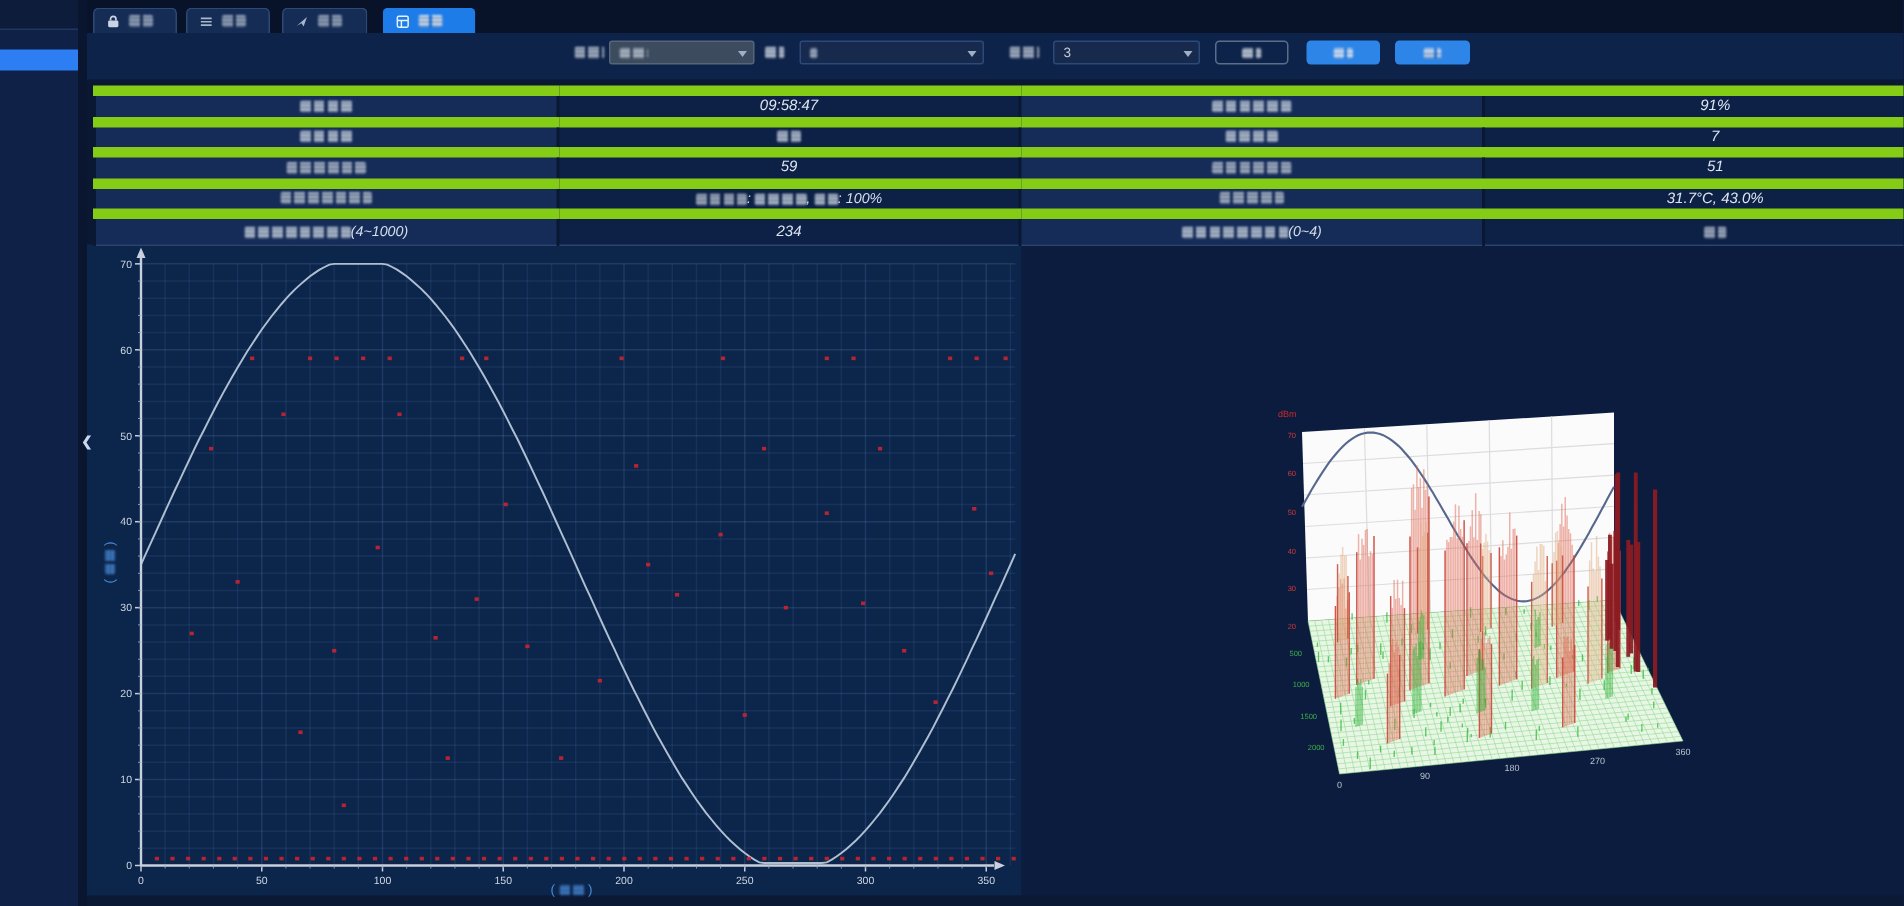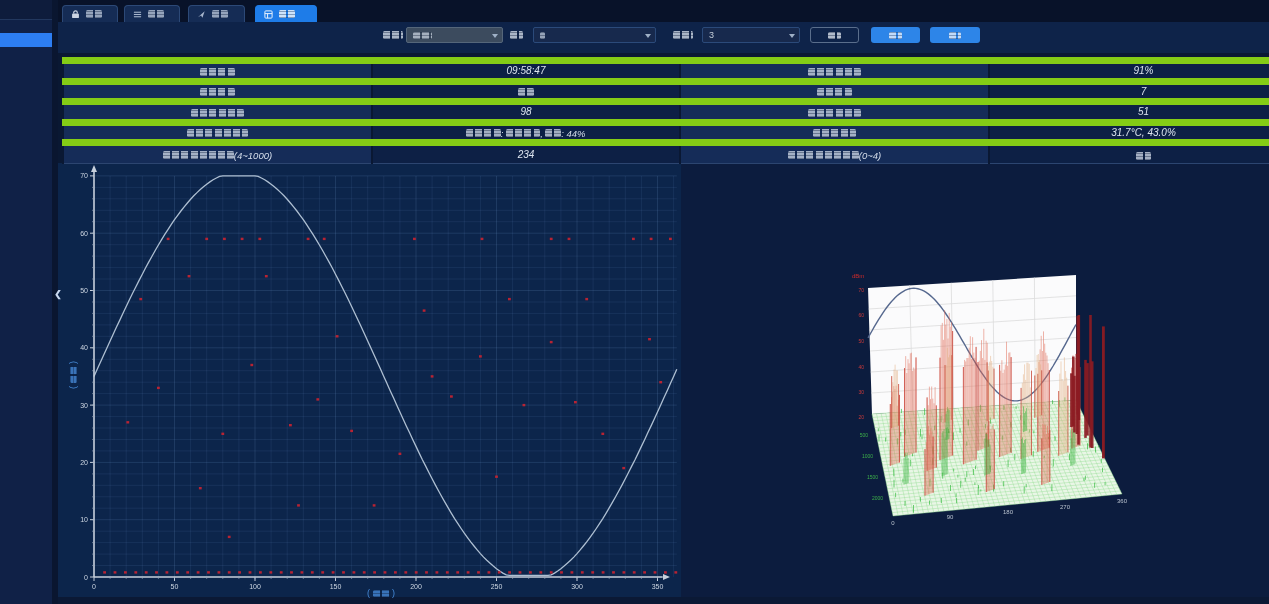--- a/index.html
+++ b/index.html
@@ -131,27 +131,27 @@
         <td class="vc">91%</td>
       </tr>
       <tr>
         <td class="lc"><i class="zh" style="width:34.2px;height:8px;"></i></td>
         <td class="vc"><i class="zh" style="width:15.8px;height:8px;"></i></td>
         <td class="lc"><i class="zh" style="width:34.2px;height:8px;"></i></td>
         <td class="vc">7</td>
       </tr>
       <tr>
         <td class="lc"><i class="zh" style="width:52.6px;height:8px;"></i></td>
-        <td class="vc">98</td>
+        <td class="vc">59</td>
         <td class="lc"><i class="zh" style="width:52.6px;height:8px;"></i></td>
         <td class="vc">51</td>
       </tr>
       <tr>
         <td class="lc"><i class="zh" style="width:61.8px;height:8px;"></i></td>
-        <td class="vc"><i class="zh" style="width:34.2px;height:8px;"></i><b class="sep">: </b><i class="zh" style="width:34.2px;height:8px;"></i><b class="sep">, </b><i class="zh" style="width:15.8px;height:8px;"></i><b class="sep">: 44%</b></td>
+        <td class="vc"><i class="zh" style="width:34.2px;height:8px;"></i><b class="sep">: </b><i class="zh" style="width:34.2px;height:8px;"></i><b class="sep">, </b><i class="zh" style="width:15.8px;height:8px;"></i><b class="sep">: 100%</b></td>
         <td class="lc"><i class="zh" style="width:43.4px;height:8px;"></i></td>
         <td class="vc">31.7°C, 43.0%</td>
       </tr>
       <tr>
         <td class="lc"><i class="zh" style="width:71.0px;height:8px;"></i><b class="sep">(4~1000)</b></td>
         <td class="vc">234</td>
         <td class="lc"><i class="zh" style="width:71.0px;height:8px;"></i><b class="sep">(0~4)</b></td>
         <td class="vc"><i class="zh" style="width:15.8px;height:8px;"></i></td>
       </tr>
     </tbody>

